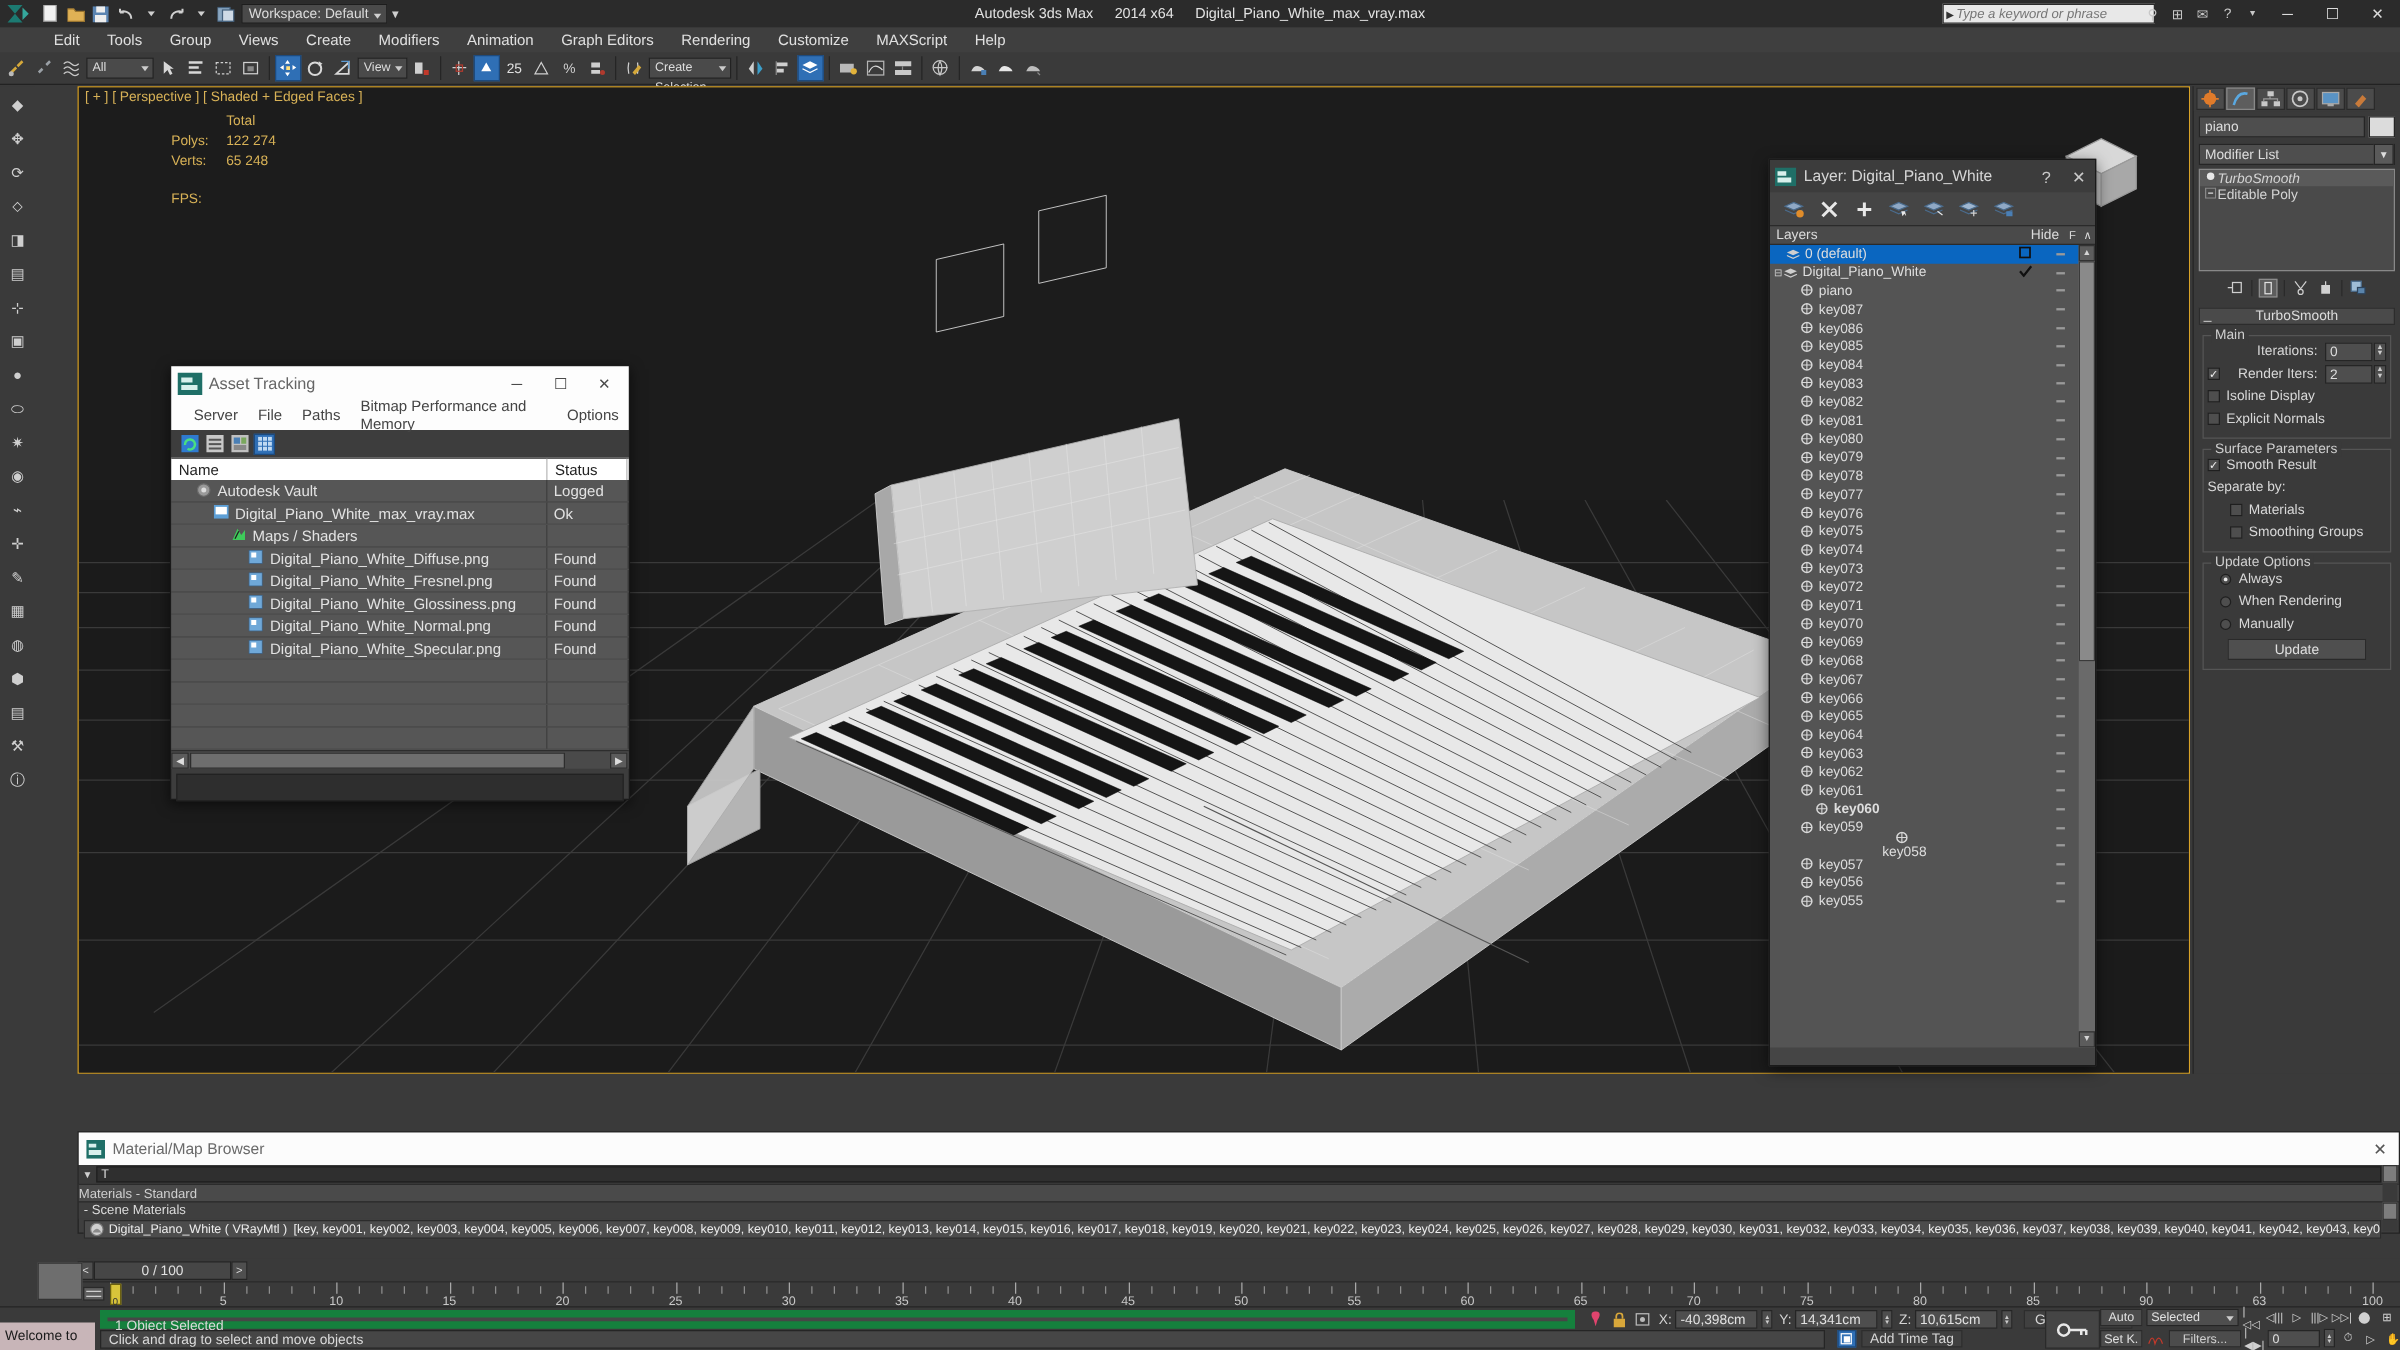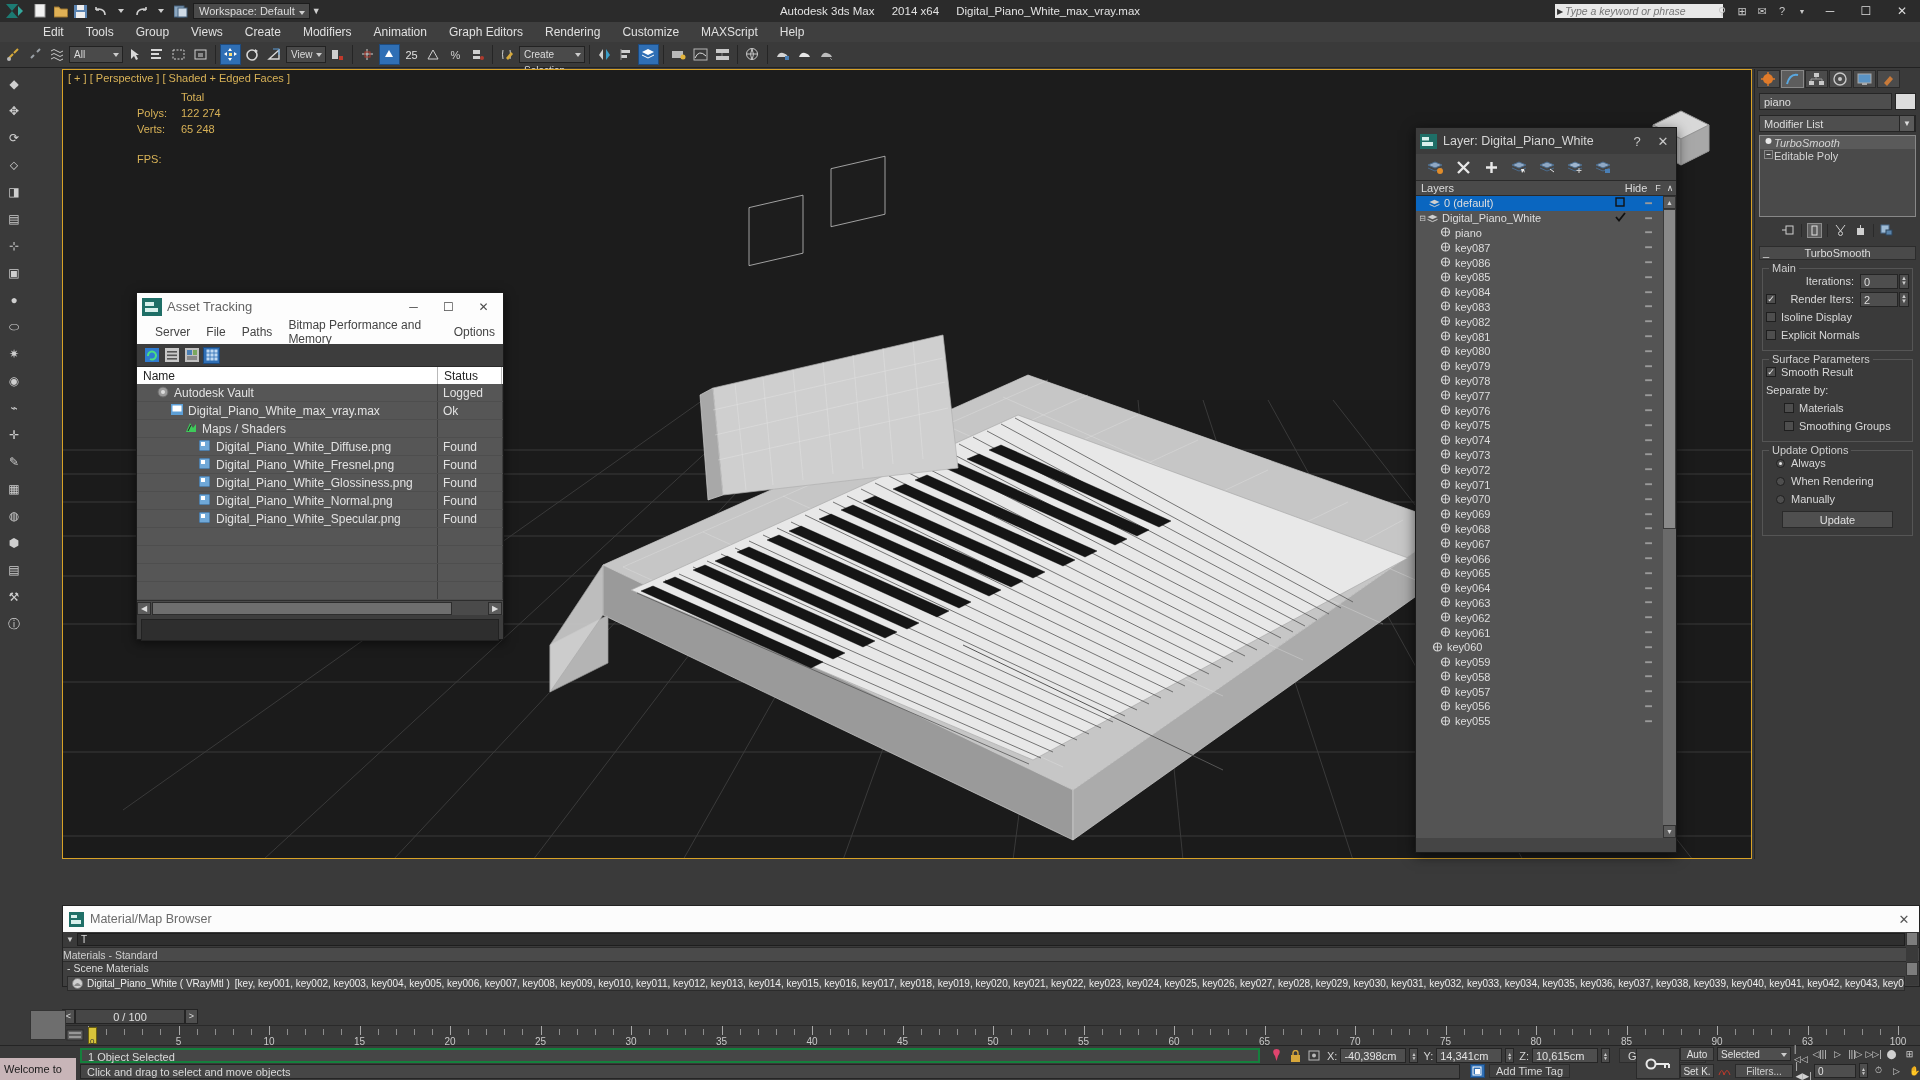--- a/index.html
+++ b/index.html
@@ -198,21 +198,21 @@
   .tl-slider { position:absolute; left:26px; top:1px; width:9px; height:17px; background:#d8c43a;
     border:1px solid #6b6010; }
   .tl-slider span { position:absolute; left:1px; top:9px; font-size:8px; color:#333;}
   .tl-key { width:26px; height:18px; display:flex; align-items:center; justify-content:center; }
 
   
   .statusbar { position:absolute; left:0; top:1045px; width:1920px; height:35px; background:#3a3a3a;
     border-top:1px solid #242424; }
   .sb-mini { position:absolute; left:28px; top:0px; width:40px; height:35px; }
   .sb-sel { position:absolute; left:80px; top:2px; width:1180px; height:15px; background:#464646;
-    border:2px solid #15803d; font-size:11px; color:#dadada; line-height:14px; padding-left:6px;}
+    border:6px solid #15803d; font-size:11px; color:#dadada; line-height:14px; padding-left:6px;}
   .sb-prompt { position:absolute; left:80px; top:18px; width:1380px; height:15px; background:#464646;
     border:1px solid #252525; font-size:11px; color:#dadada; line-height:14px; padding-left:6px;}
   .sb-coords { position:absolute; left:1268px; top:2px; display:flex; align-items:center; gap:3px;}
   .sb-cico { width:16px; height:15px; display:flex; align-items:center; justify-content:center; font-size:10px;}
   .sb-clab { font-size:11px; color:#d4d4d4; margin-left:2px;}
   .sb-cval { width:66px; height:15px; background:#4e4e4e; border:1px solid #252525;
     font-size:11px; color:#e2e2e2; line-height:14px; padding-left:3px;}
   .sb-carr { width:9px; height:15px; background:#4e4e4e; border:1px solid #252525;
     display:flex; flex-direction:column; align-items:center; justify-content:center; font-size:5px; line-height:4px; color:#ccc;}
   .sb-grid { margin-left:6px; font-size:11px; color:#d6d6d6; height:15px; line-height:15px;
@@ -1273,21 +1273,21 @@
               <span class="lyr-ico"><svg width="11" height="11">
                   <circle cx="5.5" cy="5" r="4" fill="none" stroke="#d8d8d8" stroke-width="1.2"></circle>
                   <path d="M1.5 5 h8 M5.5 1 v8" stroke="#d8d8d8" stroke-width="0.9"></path>
                 </svg></span>
               <span>key061</span>
             </div>
             <div class="lyr-cell"></div>
             <div class="lyr-dash">━</div>
           </div>
           <div class="lyr-row">
-            <div class="lyr-name" style="padding-left: 16px;">
+            <div class="lyr-name" style="padding-left: 36px; font-weight: bold;">
               <span class="lyr-ico"><svg width="11" height="11">
                   <circle cx="5.5" cy="5" r="4" fill="none" stroke="#d8d8d8" stroke-width="1.2"></circle>
                   <path d="M1.5 5 h8 M5.5 1 v8" stroke="#d8d8d8" stroke-width="0.9"></path>
                 </svg></span>
               <span>key060</span>
             </div>
             <div class="lyr-cell"></div>
             <div class="lyr-dash">━</div>
           </div>
           <div class="lyr-row">
@@ -1295,21 +1295,21 @@
               <span class="lyr-ico"><svg width="11" height="11">
                   <circle cx="5.5" cy="5" r="4" fill="none" stroke="#d8d8d8" stroke-width="1.2"></circle>
                   <path d="M1.5 5 h8 M5.5 1 v8" stroke="#d8d8d8" stroke-width="0.9"></path>
                 </svg></span>
               <span>key059</span>
             </div>
             <div class="lyr-cell"></div>
             <div class="lyr-dash">━</div>
           </div>
           <div class="lyr-row">
-            <div class="lyr-name" style="padding-left: 24px;">
+            <div class="lyr-name" style="padding-left: 24px; flex-direction: column;">
               <span class="lyr-ico"><svg width="11" height="11">
                   <circle cx="5.5" cy="5" r="4" fill="none" stroke="#d8d8d8" stroke-width="1.2"></circle>
                   <path d="M1.5 5 h8 M5.5 1 v8" stroke="#d8d8d8" stroke-width="0.9"></path>
                 </svg></span>
               <span>key058</span>
             </div>
             <div class="lyr-cell"></div>
             <div class="lyr-dash">━</div>
           </div>
           <div class="lyr-row">

